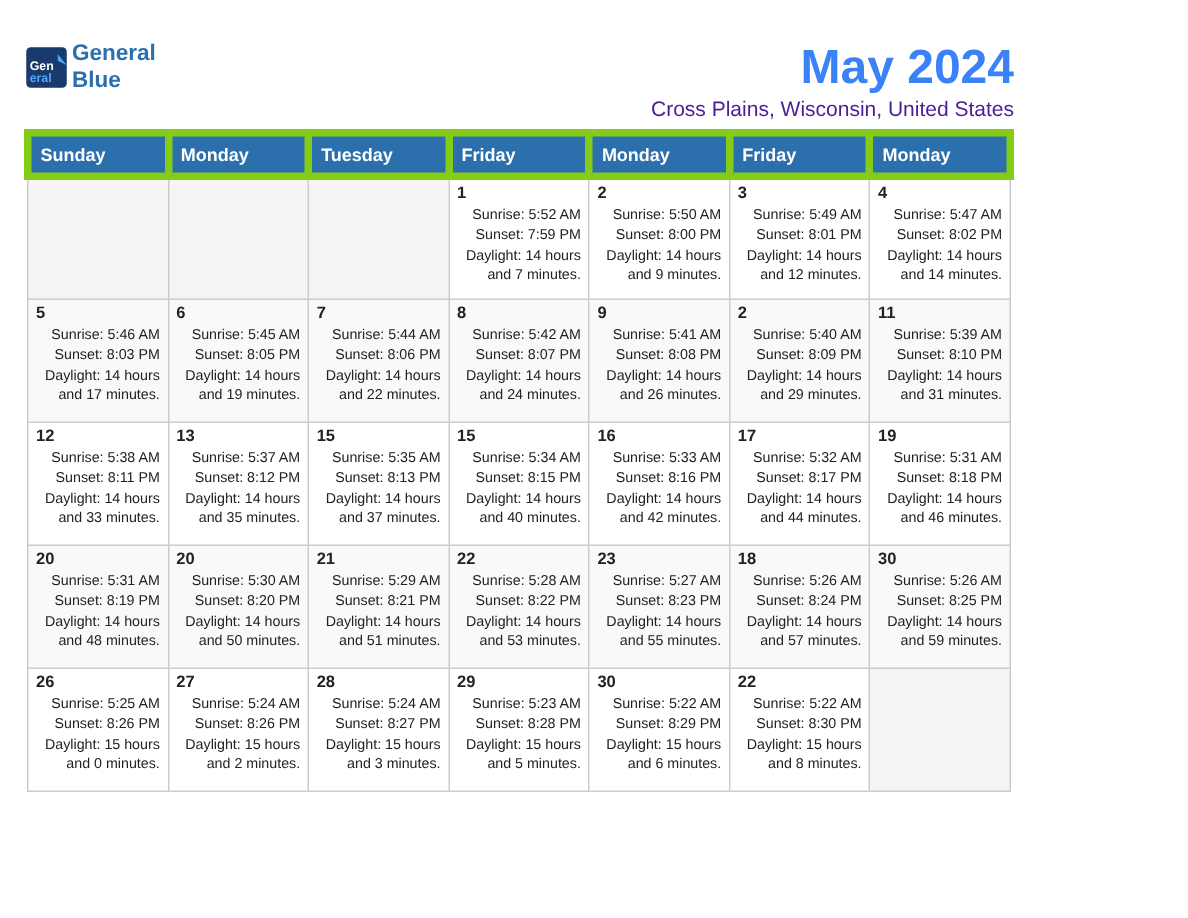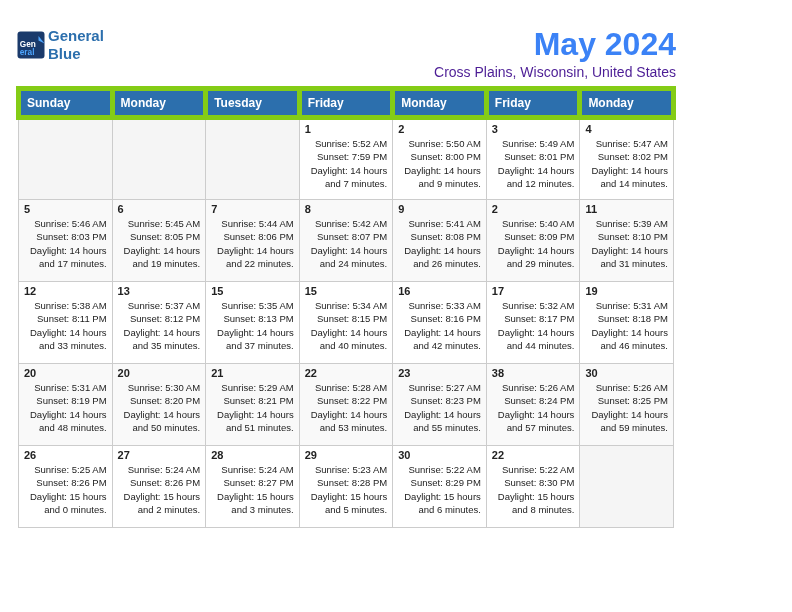--- a/index.html
+++ b/index.html
@@ -229,21 +229,21 @@
           </td>
           <td>
             <span class="day-num">22</span>
             <div class="day-info">Sunrise: 5:28 AM<br>Sunset: 8:22 PM<br>Daylight: 14 hours and 53 minutes.</div>
           </td>
           <td>
             <span class="day-num">23</span>
             <div class="day-info">Sunrise: 5:27 AM<br>Sunset: 8:23 PM<br>Daylight: 14 hours and 55 minutes.</div>
           </td>
           <td>
-            <span class="day-num">38</span>
+            <span class="day-num">18</span>
             <div class="day-info">Sunrise: 5:26 AM<br>Sunset: 8:24 PM<br>Daylight: 14 hours and 57 minutes.</div>
           </td>
           <td>
             <span class="day-num">30</span>
             <div class="day-info">Sunrise: 5:26 AM<br>Sunset: 8:25 PM<br>Daylight: 14 hours and 59 minutes.</div>
           </td>
         </tr>
         <tr>
           <td>
             <span class="day-num">26</span>

